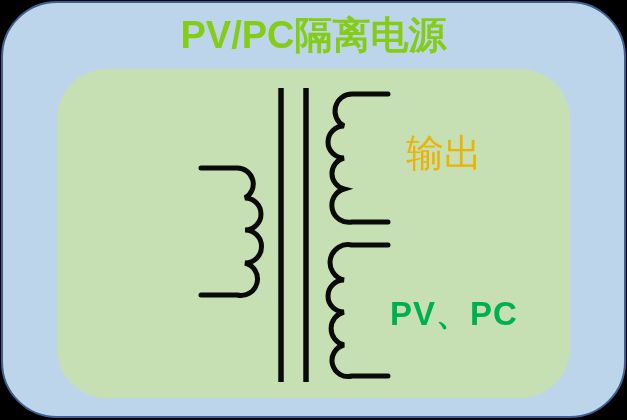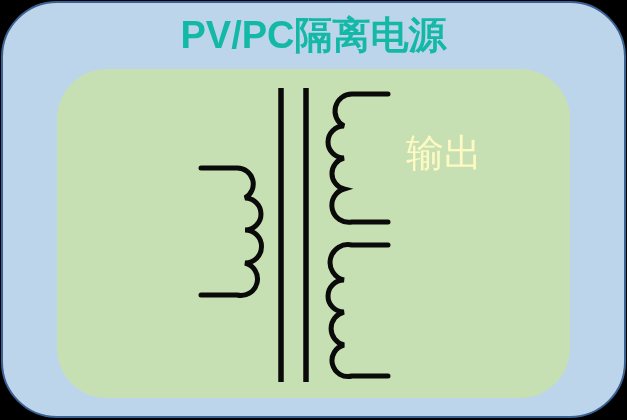--- a/index.html
+++ b/index.html
@@ -28,21 +28,21 @@
     border-radius: 56px;
   }
   .diagram-title {
     position: absolute;
     left: 0;
     top: 10px;
     width: 627px;
     text-align: center;
     font-size: 38px;
     font-weight: bold;
-    color: #14b8a6;
+    color: #84cc16;
     letter-spacing: 0px;
     white-space: nowrap;
   }
   .inner-panel {
     position: absolute;
     left: 57px;
     top: 69px;
     width: 513px;
     height: 329px;
     background: var(--inner-fill, #c6e0b3);
@@ -61,21 +61,21 @@
     stroke-width: 5px;
     stroke-linecap: round;
   }
   .core {
     stroke: var(--line-color, #0a0a0a);
     stroke-width: 5.5px;
     stroke-linecap: butt;
   }
   .label {
     position: absolute;
-    color: #fef9c3;
+    color: #eab308;
     font-family: "DejaVu Serif", "Liberation Serif", serif;
     font-size: 38px;
     line-height: 1.1;
     white-space: nowrap;
   }
   .label-input { left: 118px; top: 208px; }
   .label-output { left: 406px; top: 133px; }
   .label-pvpc {
     left: 390px;
     top: 296px;
@@ -120,14 +120,15 @@
              A 17 17 0 0 0 344 280
              A 16 16 0 0 0 344 312
              A 17 17 0 0 0 344 345
              A 16 16 0 0 0 352 376
              H 388"></path>
   </svg>
 
 
   <div class="label label-output">输出</div>
 
+  <div class="label label-pvpc">PV、PC</div>
 
 </div>
 
 </body></html>

